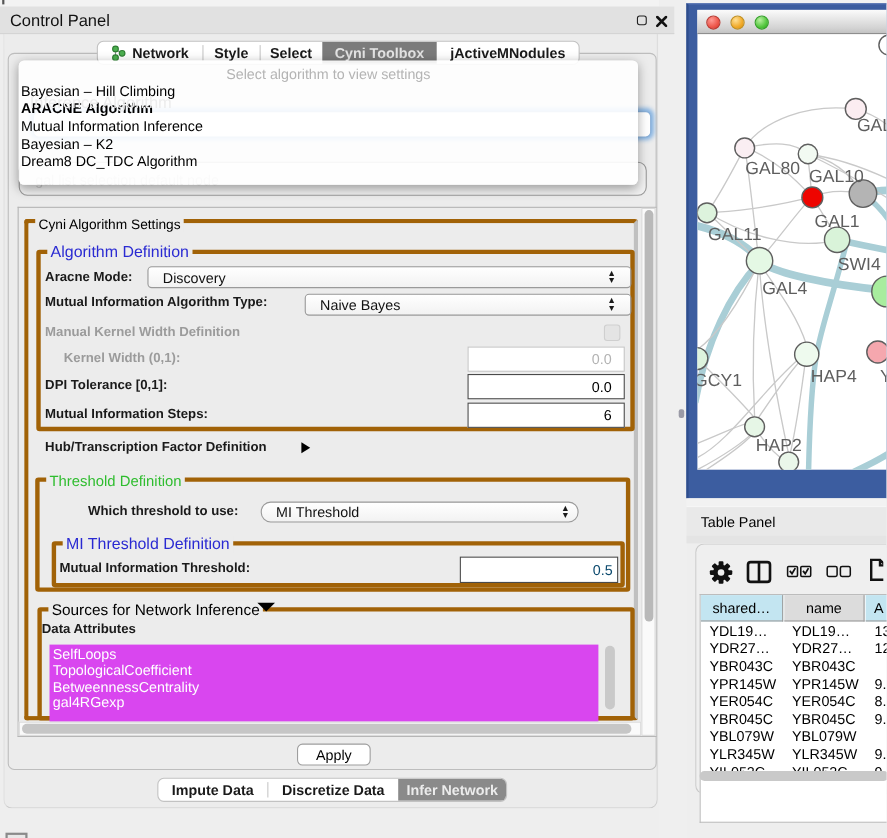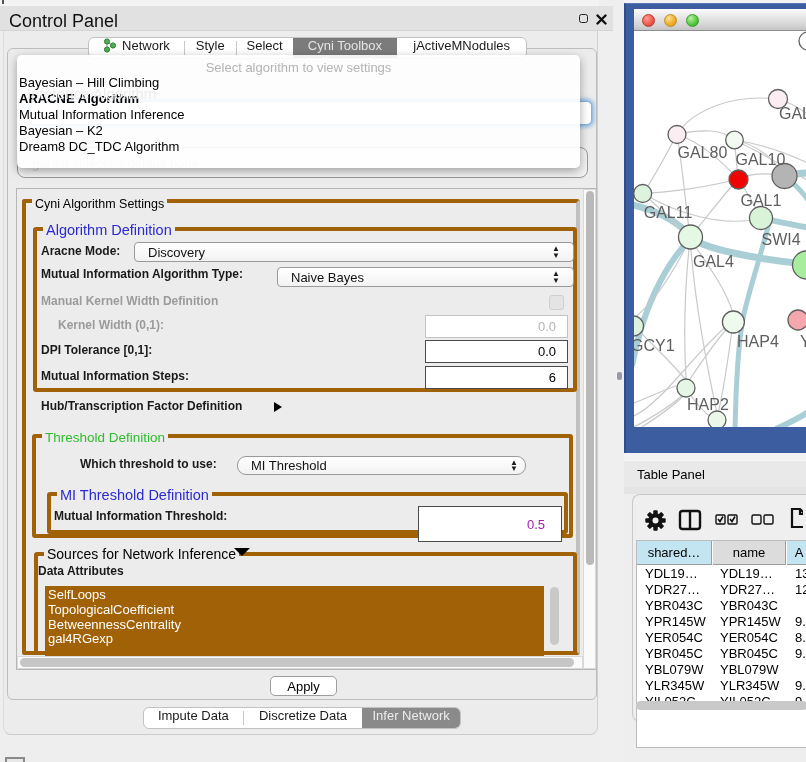--- a/index.html
+++ b/index.html
@@ -1,41 +1,41 @@
 <!DOCTYPE html>
 <html><head><meta charset="utf-8"><style>
 *{margin:0;padding:0;box-sizing:border-box}
 html,body{width:806px;height:762px}
 body{font-family:"Liberation Sans",sans-serif;background:#eeeeee;position:relative;overflow:hidden;font-size:13px;color:#000}
 .abs{position:absolute}
 .bold{font-weight:bold}
 
 #titlebar{left:0;top:6px;width:613px;height:25px;background:#e1e1e1;border-bottom:1px solid #d4d4d4;z-index:5}
-#titlebar .t{position:absolute;left:9px;top:5px;font-size:18px;color:#111}
+#titlebar .t{position:absolute;left:9px;top:5px;font-size:15px;color:#111}
 #cp-outer{left:3px;top:31px;width:595px;height:704px;background:#ececec;border-radius:0 0 8px 8px;border-left:1px solid #dcdcdc;border-right:1px solid #cfcfcf;border-bottom:1px solid #cccccc}
 #tabpanel{left:7px;top:48px;width:590px;height:652px;background:#ececec;border:1px solid #bdbdbd;border-radius:6px}
 
 .tabbar{background:#ffffff;border:1px solid #c2c2c2;border-radius:6px;display:flex;align-items:center;overflow:hidden}
 #toptabs{left:88px;top:37px;width:439px;height:22px}
-.tab{height:100%;display:flex;align-items:flex-start;justify-content:center;font-size:13px;font-weight:normal;color:#1a1a1a;position:relative}
+.tab{height:100%;display:flex;align-items:center;justify-content:center;font-size:13px;font-weight:bold;color:#1a1a1a;position:relative}
 .tabsep{width:1px;height:14px;background:#c8c8c8}
 .tabsel{background:#7b7b7b;color:#e4e4e4}
 
 .group{position:absolute;border:4px solid #a16207;border-radius:3px}
 .gtitle{position:absolute;top:-8px;left:6px;background:#ececec;padding:0 3px;font-size:13px}
 .lbl{position:absolute;font-size:12px;font-weight:bold;color:#1a1a1a}
 .lbl.dis{color:#9b9b9b}
 .combo{position:absolute;background:linear-gradient(#ffffff,#f2f2f2);border:1px solid #9a9a9a;border-radius:4px;font-size:13px;display:flex;align-items:center;padding-left:13px;color:#111}
 .combo .arr{position:absolute;top:50%;transform:translateY(-50%);font-size:8px;line-height:6.5px;color:#1a1a1a;text-align:center}
 .field{position:absolute;background:#ffffff;font-size:13px;display:flex;align-items:center;justify-content:flex-end;padding-right:11px}
 
 .sbv{position:absolute;background:#fafafa;border:1px solid #d9d9d9}
 .thumbv{position:absolute;background:#b9b9b9;border-radius:5px}
 
-#attrlist{left:45px;top:586px;width:499px;background:#a16207;color:#fff;font-size:13px;line-height:14.8px;padding:2px 0 12px 3px}
+#attrlist{left:45px;top:586px;width:499px;background:#d946ef;color:#fff;font-size:13px;line-height:14.8px;padding:2px 0 12px 3px}
 
 #bottabs{left:143px;top:707px;width:318px;height:22px}
 
 #applybtn{left:270px;top:676px;width:67px;height:20px;background:#fff;border:1px solid #9e9e9e;border-radius:5px;text-align:center;font-size:13px;padding-top:3px}
 
 #popup{left:17px;top:55px;width:563px;height:113px;background:rgba(255,255,255,0.9);border-radius:5px;box-shadow:0 3px 10px rgba(0,0,0,0.35);z-index:50}
 #popup .ph{color:#b4b4b4;text-align:center;font-size:13px;padding-top:5px}
 #popup .it{font-size:13px;padding-left:2px;height:16px;line-height:16px;color:#000}
 
 #divider{left:599px;top:0;width:25px;height:762px;background:#efefef}
@@ -115,21 +115,21 @@
 
 <div class="abs group" style="left:32px;top:434px;width:541px;height:104px">
   <span class="gtitle" style="color:#2fbd2f;font-size:13.5px">Threshold Definition</span>
 </div>
 <div class="abs lbl" style="left:80px;top:457px">Which threshold to use:</div>
 <div class="abs combo" style="left:237px;top:456px;width:289px;height:19px;border-radius:9px">MI Threshold<span class="arr" style="right:7px">▲<br>▼</span></div>
 <div class="abs group" style="left:47px;top:492px;width:521px;height:42px">
   <span class="gtitle" style="color:#2a2ad2;top:-9px;font-size:14.5px">MI Threshold Definition</span>
 </div>
 <div class="abs lbl" style="left:54px;top:509px">Mutual Information Threshold:</div>
-<div class="abs field" style="left:418px;top:506px;width:144px;height:36px;border:1px solid #4a4a4a;color:#a21caf;padding-right:16px">0.5</div>
+<div class="abs field" style="left:418px;top:506px;width:144px;height:24px;border:1px solid #4a4a4a;color:#0c4a6e;padding-right:4px">0.5</div>
 
 <div class="abs group" style="left:34px;top:552px;width:543px;height:103px">
   <span class="gtitle" style="top:-10px;font-size:14px">Sources for Network Inference</span>
 </div>
 <div class="abs" style="left:234px;top:548px;width:0;height:0;border-top:8px solid #000;border-left:8px solid transparent;border-right:8px solid transparent;z-index:5"></div>
 <div class="abs lbl" style="left:38px;top:564px">Data Attributes</div>
 <div class="abs" id="attrlist" style="height:72px">SelfLoops<br>TopologicalCoefficient<br>BetweennessCentrality<br>gal4RGexp</div>
 <div class="abs thumbv" style="left:550px;top:587px;width:9px;height:58px;background:#c9c9c9"></div>
 
 <div class="abs sbv" style="left:583px;top:189px;width:13px;height:480px"></div>

